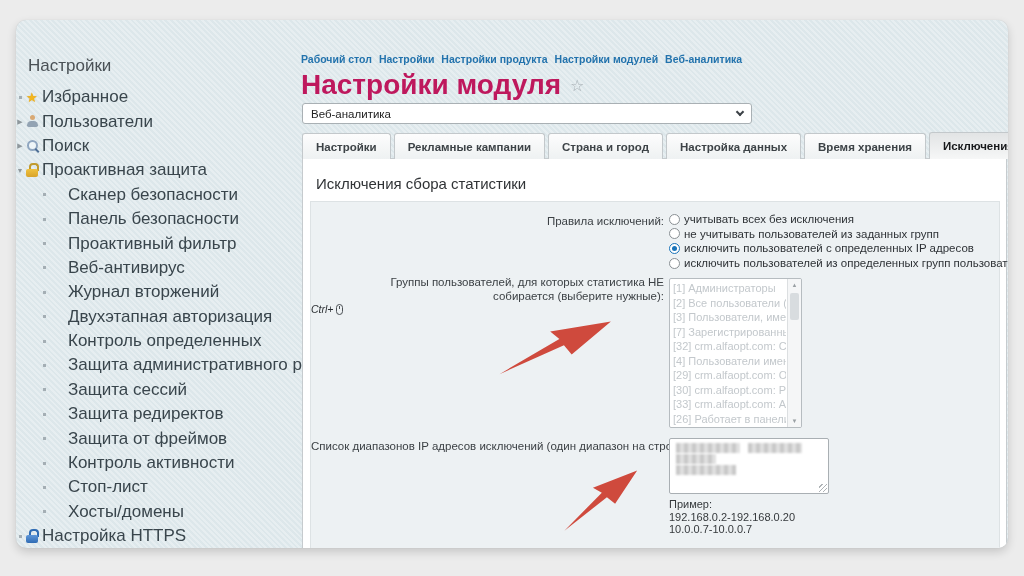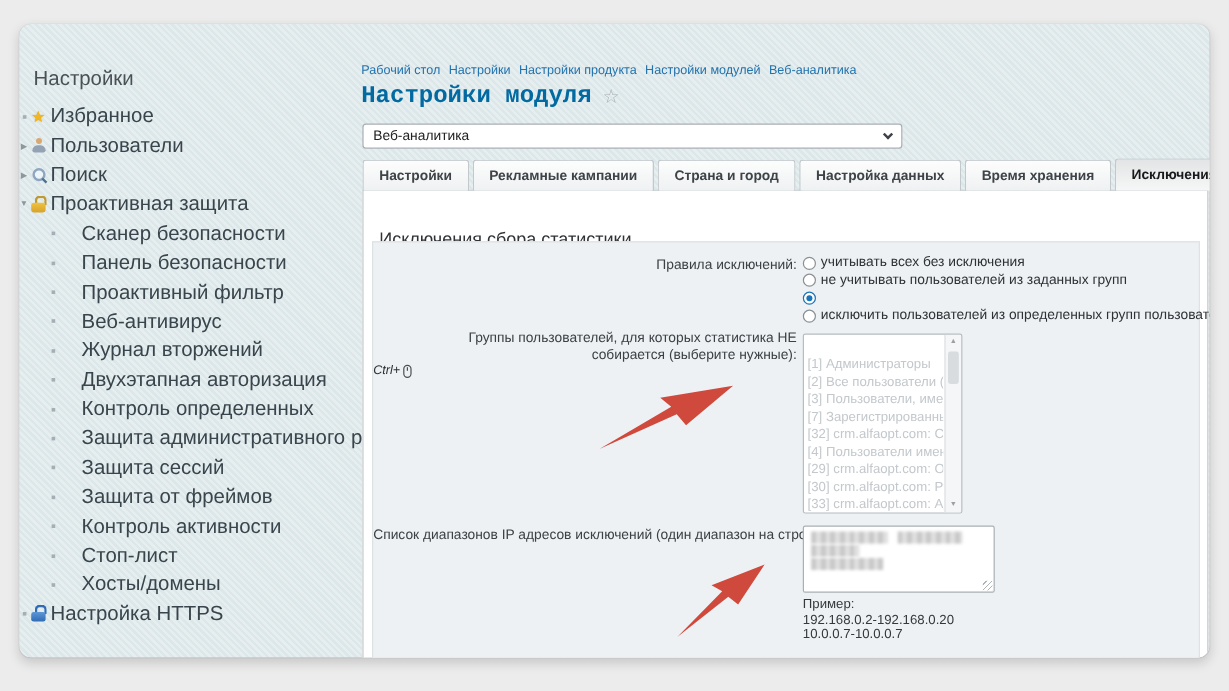--- a/index.html
+++ b/index.html
@@ -44,43 +44,43 @@
   .ic-search::after  { content:""; position:absolute; left:10px; top:10px; width:2px; height:5px; background:#4d6e95; transform:rotate(-45deg); }
   .ic-lock-gold::before { content:""; position:absolute; left:3px; top:0; width:6px; height:6px; border:2px solid #c09a2e; border-bottom:none; border-radius:4px 4px 0 0; }
   .ic-lock-gold::after  { content:""; position:absolute; left:0px; top:6px; width:12px; height:8px; border-radius:2px; background:linear-gradient(#f0c23f,#d8a32a); }
   .ic-lock-blue::before { content:""; position:absolute; left:3px; top:0; width:6px; height:6px; border:2px solid #2f6cb4; border-bottom:none; border-radius:4px 4px 0 0; }
   .ic-lock-blue::after  { content:""; position:absolute; left:0px; top:6px; width:12px; height:8px; border-radius:2px; background:linear-gradient(#5e96d8,#2f6cb4); }
 
   
   .content { position:absolute; left:274px; top:0; right:0; bottom:0; }
 
   .breadcrumb { position:absolute; left:11px; top:33px; display:flex; align-items:center; gap:7px;
-                font-size:10.5px; color:#2373ad; white-space:nowrap; }
+                font-size:10.5px; color:#2373ad; white-space:nowrap;font-weight:bold; }
   .crumb { cursor:pointer; }
 
   .page-title-row { position:absolute; left:11px; top:49px; display:flex; align-items:center; }
-  .page-title { font-size:20px; font-weight:bold; color:#0369a1;font-family:Liberation Mono, monospace; }
+  .page-title { font-size:28px; font-weight:bold; color:#be185d; }
   .fav-star { font-size:16px; color:#a9b1b6; margin-left:9px; cursor:pointer; font-weight:normal; }
 
   .module-select { position:absolute; left:12px; top:83px; width:450px; height:21px;
     background:#fff; border:1px solid #a9b0b4; border-radius:3px; cursor:pointer;
     display:flex; align-items:center; justify-content:space-between; padding:0 8px;
     font-size:11.5px; color:#222; }
   .chev { width:6px; height:6px; border-right:2px solid #3c4247; border-bottom:2px solid #3c4247; transform:rotate(45deg); margin-top:-3px; }
 
   .tabs { position:absolute; left:12px; top:112px; display:flex; gap:3px; align-items:flex-end; z-index:2; }
   .tab { height:26px; padding:0 13px; display:flex; align-items:center; cursor:pointer;
     font-size:11.5px; font-weight:bold; color:#3d4347; white-space:nowrap;
     background:linear-gradient(#fdfdfd,#eef1f2); border:1px solid #c3c8cb; border-bottom:none;
     border-radius:3px 3px 0 0; }
   .tab.active { background:linear-gradient(#e2e4e5,#f6f7f7); color:#17191b; height:27px; }
 
   .panel { position:absolute; left:12px; top:138px; width:705px; height:410px;
     background:#fff; border:1px solid #c6cbce; z-index:1; }
-  .panel-heading { position:absolute; left:13px; top:32px; font-size:15px; color:#303336; }
+  .panel-heading { position:absolute; left:13px; top:16px; font-size:15px; color:#303336; }
 
   .form-area { position:absolute; left:7px; right:6px; top:42px; height:368px;
     background:#edf1f3; border:1px solid #dde2e4; }
 
   .f-label { position:absolute; left:0; width:353px; text-align:right;
     font-size:11.5px; color:#3c4145; line-height:13.5px; }
   .nowrap { white-space:nowrap; }
 
   .radio-col { position:absolute; left:358px; top:10px; }
   .radio-row { display:flex; align-items:center; height:14.6px; cursor:pointer;
@@ -91,21 +91,21 @@
   .radio.checked::after { content:""; position:absolute; inset:2px; border-radius:50%; background:#1a74ba; }
 
   .groups-hint { position:absolute; left:0; top:101px; width:353px; display:flex;
     justify-content:flex-start; align-items:center; gap:3px;
     font-size:10.5px; font-style:italic; color:#2b2f33; }
   .mouse-ico { width:7px; height:11px; border:1px solid #4a4f53; border-radius:4px; position:relative; display:inline-block; }
   .mouse-ico::before { content:""; position:absolute; left:2px; top:1px; width:1px; height:3px; background:#4a4f53; }
 
   .listbox { position:absolute; left:358px; top:76px; width:133px; height:150px;
     background:#fff; border:1px solid #b6bcc0; border-radius:2px; overflow:hidden; cursor:default; }
-  .lb-opts { position:absolute; left:0; top:18px; right:15px; }
+  .lb-opts { position:absolute; left:0; top:2px; right:15px; }
   .lb-opt { font-size:11px; color:#c3c8cc; line-height:14.5px; padding-left:3px;
     white-space:nowrap; overflow:hidden; }
   .lb-scroll { position:absolute; right:0; top:0; bottom:0; width:14px;
     background:#f5f6f7; border-left:1px solid #dcdfe1; cursor:pointer; }
   .lb-up, .lb-down { position:absolute; left:0; right:0; text-align:center;
     font-size:6px; color:#9aa0a4; }
   .lb-up { top:3px; } .lb-down { bottom:3px; }
   .lb-thumb { position:absolute; left:2px; right:2px; top:14px; height:27px;
     background:#d8dcdf; border-radius:2px; }
 
@@ -194,20 +194,25 @@
     <span class="lbl">Защита административного раздела</span>
   </div>
         <div class="side-item lv2">
     <span class="marker m-dot"></span>
 
     <span class="lbl">Защита сессий</span>
   </div>
         <div class="side-item lv2">
     <span class="marker m-dot"></span>
 
+    <span class="lbl">Защита редиректов</span>
+  </div>
+        <div class="side-item lv2">
+    <span class="marker m-dot"></span>
+
     <span class="lbl">Защита от фреймов</span>
   </div>
         <div class="side-item lv2">
     <span class="marker m-dot"></span>
 
     <span class="lbl">Контроль активности</span>
   </div>
         <div class="side-item lv2">
     <span class="marker m-dot"></span>
 
@@ -264,20 +269,21 @@
             <div class="radio-row">
     <span class="radio"></span>
     <span class="radio-lbl">учитывать всех без исключения</span>
   </div>
             <div class="radio-row">
     <span class="radio"></span>
     <span class="radio-lbl">не учитывать пользователей из заданных групп</span>
   </div>
             <div class="radio-row">
     <span class="radio checked"></span>
+    <span class="radio-lbl">исключить пользователей с определенных IP адресов</span>
   </div>
             <div class="radio-row">
     <span class="radio"></span>
     <span class="radio-lbl">исключить пользователей из определенных групп пользователей, зашедших с о</span>
   </div>
           </div>
 
         <div class="f-label" style="top:74px;padding-left:30px;">Группы пользователей, для которых статистика НЕ собирается (выберите нужные):</div>
         <div class="groups-hint">
           <span>Ctrl+</span>

